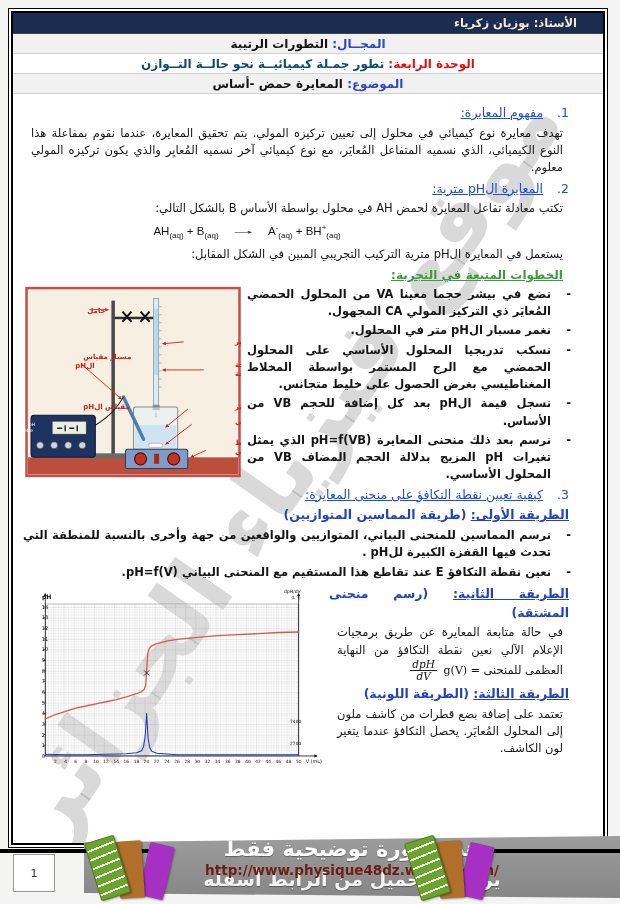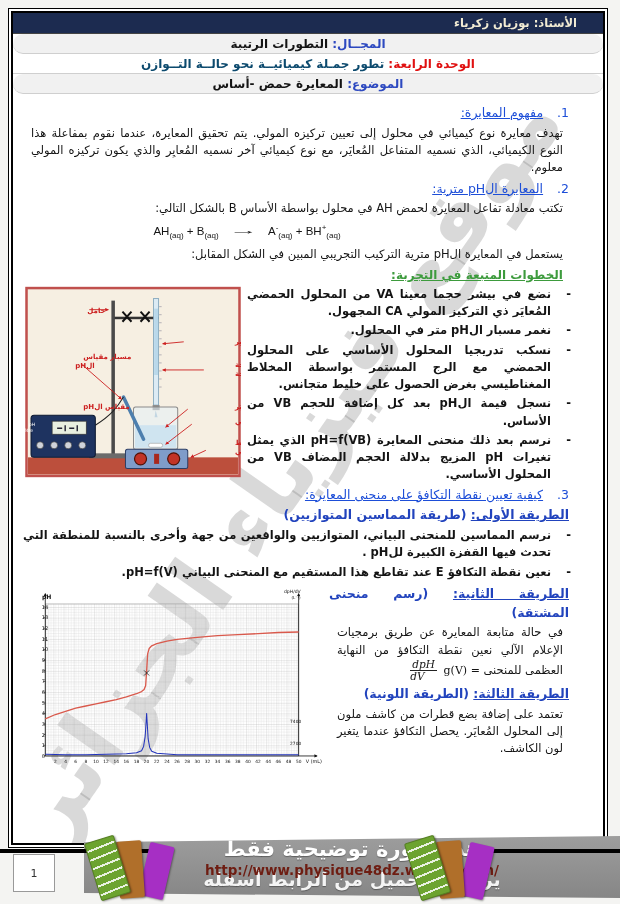--- a/index.html
+++ b/index.html
@@ -11,21 +11,21 @@
   .page-inner{position:relative;border:2px solid #000;height:100%;box-sizing:border-box;background:#fff;overflow:hidden;}
   
   .watermark{position:absolute;top:360px;left:-95px;width:790px;text-align:center;
      transform:rotate(-55deg);font-size:92px;font-weight:bold;color:rgba(110,110,110,.26);
      z-index:0;pointer-events:none;direction:rtl;white-space:nowrap;}
   
   .head{position:relative;z-index:2;}
   .head-bar{background:#1c2b50;color:#f2ecd4;font-weight:bold;font-size:11.5px;
      padding:3px 26px 3px 26px;text-align:right;direction:rtl;border-bottom:1px solid #444;}
   .hrow{text-align:center;font-weight:bold;font-size:12px;direction:rtl;padding:2.5px 0;border-bottom:1px solid #cfcfcf;}
-  .hrow.alt{background:#f1f1f1;border-radius:10px;}
+  .hrow.alt{background:#f1f1f1;}
   .lbl-blue{color:#2d49c0;}
   .val-dark{color:#141414;}
   .lbl-red{color:#e01111;text-align:right;}
   .val-red{color:#0c4a6e;}
   
   .content{position:relative;z-index:1;direction:rtl;padding:10px 12px 0 10px;font-size:11.5px;
      line-height:1.5;color:#141414;text-align:justify;}
   .sec-head{color:#1d4ed8;font-weight:normal;font-size:12.5px;margin:0 22px 2px 0;}
   .sec-head .t{text-decoration:underline;}
   .sec-num{margin-left:10px;}
@@ -35,21 +35,21 @@
   .eq .arrow{display:inline-block;transform:scaleX(2.6);margin:0 16px;}
   .green-head{color:#3d9b3d;font-weight:bold;text-decoration:underline;font-size:12px;margin:2px 28px 2px 0;}
   .bullet{position:relative;padding-right:40px;margin:2px 0 2px 0;font-weight:bold;}
   .bullet::before{content:"-";position:absolute;right:20px;top:0;}
   .diagram-float{float:left;width:216px;height:192px;margin:0 6px 4px 2px;}
   .chart-float{float:left;width:302px;height:196px;margin:2px 4px 0 0;}
   .clear{clear:both;}
   .m-head{color:#2143bd;font-weight:bold;font-size:12.5px;margin:0 22px 2px 0;}
   .m-head .u{text-decoration:underline;}
   .m-col{overflow:hidden;padding-top:2px;}
-  .frac{display:inline-block;text-align:left;vertical-align:middle;direction:ltr;
+  .frac{display:inline-block;text-align:center;vertical-align:middle;direction:ltr;
         font-family:"DejaVu Serif",serif;font-style:italic;font-size:10.5px;line-height:1.05;margin:0 3px;}
   .frac .fn{display:block;border-bottom:1px solid #222;padding:0 2px;}
   .mathp{direction:ltr;display:inline-block;font-family:"DejaVu Serif",serif;font-size:11px;}
   
   .bline{position:absolute;top:849px;height:4px;background:#000;z-index:6;}
   .bline.l{left:0;width:150px;}
   .bline.r{right:0;width:135px;}
   .banner{position:absolute;left:84px;right:0;top:836px;height:62px;z-index:5;
      background:linear-gradient(180deg,#9d9d9d,#868686);
      clip-path:polygon(0 10%,100% 0,100% 100%,0 92%);}

